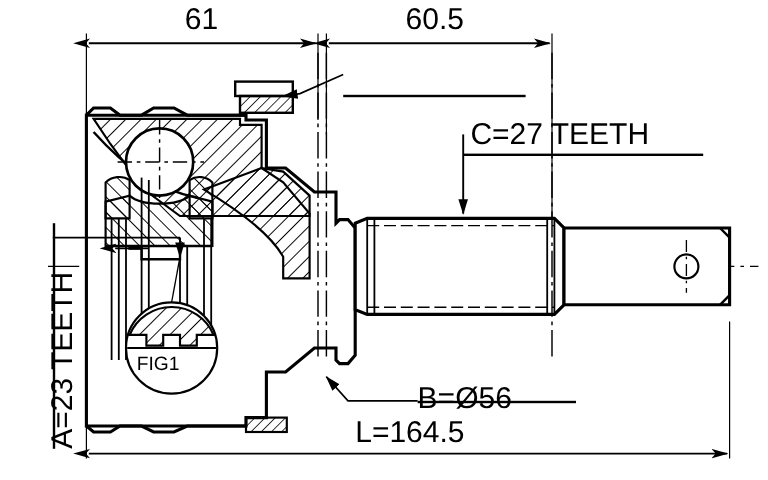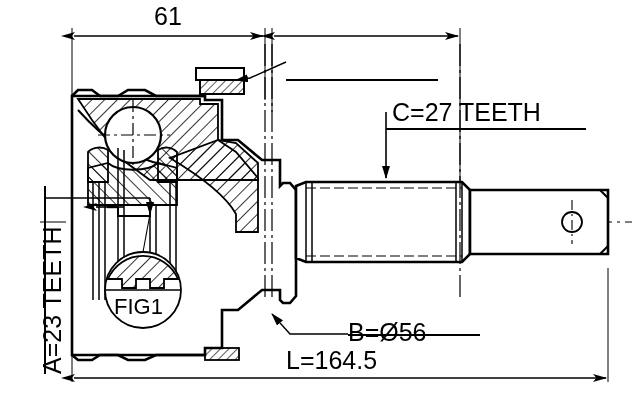--- a/index.html
+++ b/index.html
@@ -14,21 +14,21 @@
     position:absolute;
     font-family:"Liberation Sans", sans-serif;
     color:#000;
     white-space:nowrap;
     line-height:1;
     font-weight:400;
     letter-spacing:0px;
   }
   .dim-num{font-size:25px;}
   .teeth{font-size:25px;}
-  .fig-lbl{font-size:22px;}
+  .fig-lbl{font-size:16px;}
   .rot{
     transform:rotate(-90deg);
     transform-origin:0 0;
   }
 </style>
 </head>
 <body>
 
 <div id="stage">
 
@@ -219,29 +219,30 @@
     <g stroke="#000" stroke-width="1.2" fill="none" stroke-dasharray="22 4 3 4">
       <line x1="265" y1="44" x2="265" y2="300"></line>
       <line x1="272" y1="44" x2="272" y2="300"></line>
       <line x1="460" y1="44" x2="460" y2="300"></line>
     </g>
 
   </svg>
 
   <div class="lbl dim-num" style="left:154px;top:4px;">61</div>
 
+  <div class="lbl dim-num" style="left:338px;top:4px;">60.5</div>
 
   <div style="position:absolute;left:286px;top:79px;width:152px;height:2px;background:#000;"></div>
 
   <div class="lbl teeth" style="left:392px;top:100px;text-align:right;">C=27 TEETH</div>
   <div style="position:absolute;left:386px;top:128px;width:200px;height:2px;background:#000;"></div>
 
   <div class="lbl teeth rot" style="left:40px;top:374px;">A=23 TEETH</div>
   <div style="position:absolute;left:44px;top:186px;width:2px;height:188px;background:#000;"></div>
 
   <div class="lbl teeth" style="left:348px;top:306px;margin-top:14px;">B=Ø56</div>
   <div style="position:absolute;left:348px;top:334px;width:132px;height:2px;background:#000;"></div>
 
-  <div class="lbl dim-num" style="left:286px;top:348px;">L=164.5</div>
+  <div class="lbl dim-num" style="left:296px;top:348px;">L=164.5</div>
 
   <div class="lbl fig-lbl" style="left:114px;top:296px;">FIG1</div>
 
 </div>
 
 </body></html>

